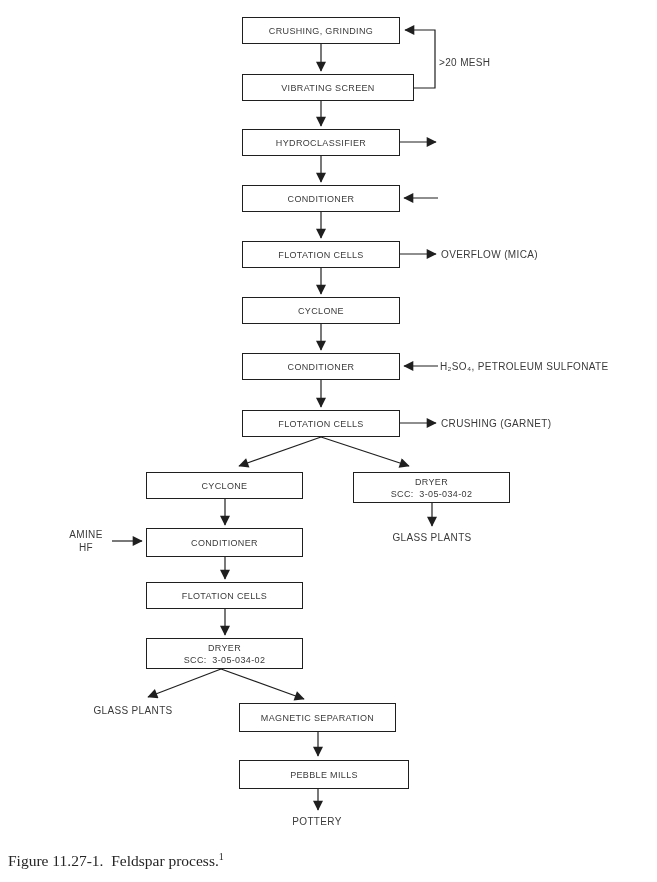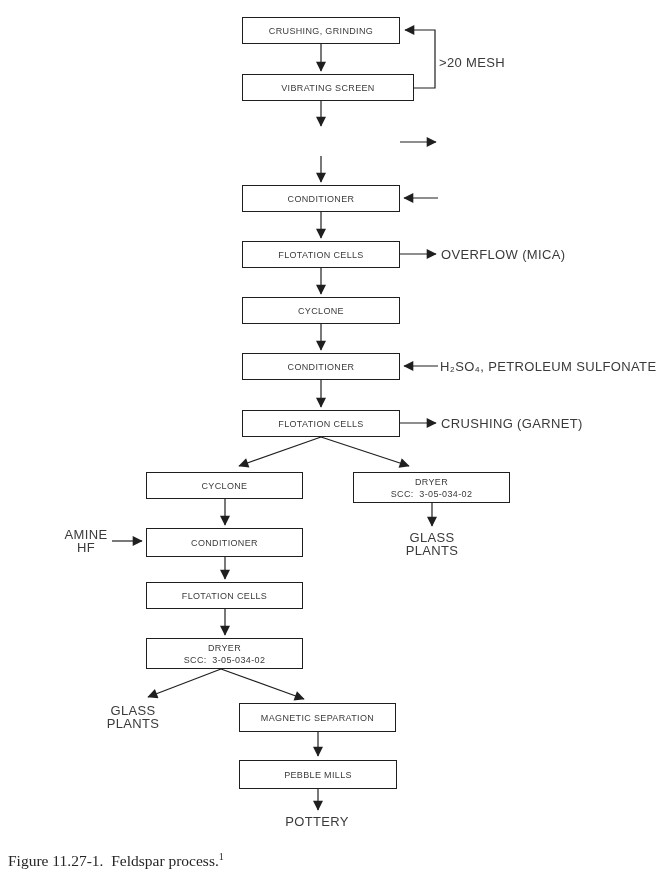--- a/index.html
+++ b/index.html
@@ -9,21 +9,21 @@
     font-family:"Liberation Sans","DejaVu Sans",sans-serif; overflow:hidden;
   }
   svg.wires { position:absolute; left:0; top:0; }
   .pbox {
     position:absolute; border:1.4px solid #1f1f1f; background:#ffffff;
     display:flex; flex-direction:column; align-items:center; justify-content:center;
     font-size:9px; letter-spacing:0.35px; color:#3a3a3a; text-align:right; line-height:12px;
   }
   .pbox .sub { white-space:pre; }
   .lbl {
-    position:absolute; font-size:13px; letter-spacing:0.35px; color:#3a3a3a;
+    position:absolute; font-size:10px; letter-spacing:0.35px; color:#3a3a3a;
     line-height:13px; white-space:nowrap;
   }
   .lbl.center { text-align:center; white-space:normal; }
   .caption {
     position:absolute; left:8px; top:851px; width:657px; text-align:left;
     font-family:"Liberation Serif","DejaVu Serif",serif; font-size:15.5px; color:#262626;
   }
   .caption .cap-text { white-space:pre; }
   .caption .sup { vertical-align:super; font-size:10px; }
 </style>
@@ -65,20 +65,23 @@
       <line x1="318" y1="789" x2="318" y2="810" marker-end="url(#ah)"></line>
     </g>
   </svg>
 
   <div class="pbox" style="left:242px;top:17px;width:158px;height:27px">
     <span>CRUSHING, GRINDING</span>
   </div>
   <div class="pbox" style="left:242px;top:74px;width:172px;height:27px">
     <span>VIBRATING SCREEN</span>
   </div>
+  <div class="pbox" style="left:242px;top:129px;width:158px;height:27px">
+    <span>HYDROCLASSIFIER</span>
+  </div>
   <div class="pbox" style="left:242px;top:185px;width:158px;height:27px">
     <span>CONDITIONER</span>
   </div>
   <div class="pbox" style="left:242px;top:241px;width:158px;height:27px">
     <span>FLOTATION CELLS</span>
   </div>
   <div class="pbox" style="left:242px;top:297px;width:158px;height:27px">
     <span>CYCLONE</span>
   </div>
   <div class="pbox" style="left:242px;top:353px;width:158px;height:27px">
@@ -100,21 +103,21 @@
   <div class="pbox" style="left:146px;top:582px;width:157px;height:27px">
     <span>FLOTATION CELLS</span>
   </div>
   <div class="pbox" style="left:146px;top:638px;width:157px;height:31px">
     <span>DRYER</span>
     <span class="sub">SCC:  3-05-034-02</span>
   </div>
   <div class="pbox" style="left:239px;top:703px;width:157px;height:29px">
     <span>MAGNETIC SEPARATION</span>
   </div>
-  <div class="pbox" style="left:239px;top:760px;width:158px;height:29px">
+  <div class="pbox" style="left:239px;top:760px;width:170px;height:29px">
     <span>PEBBLE MILLS</span>
   </div>
 
   <div class="lbl" style="left:439px;top:56px">&gt;20 MESH</div>
 
 
 
   <div class="lbl" style="left:441px;top:248px">OVERFLOW (MICA)</div>
 
   <div class="lbl" style="left:440px;top:360px">H₂SO₄, PETROLEUM SULFONATE</div>

